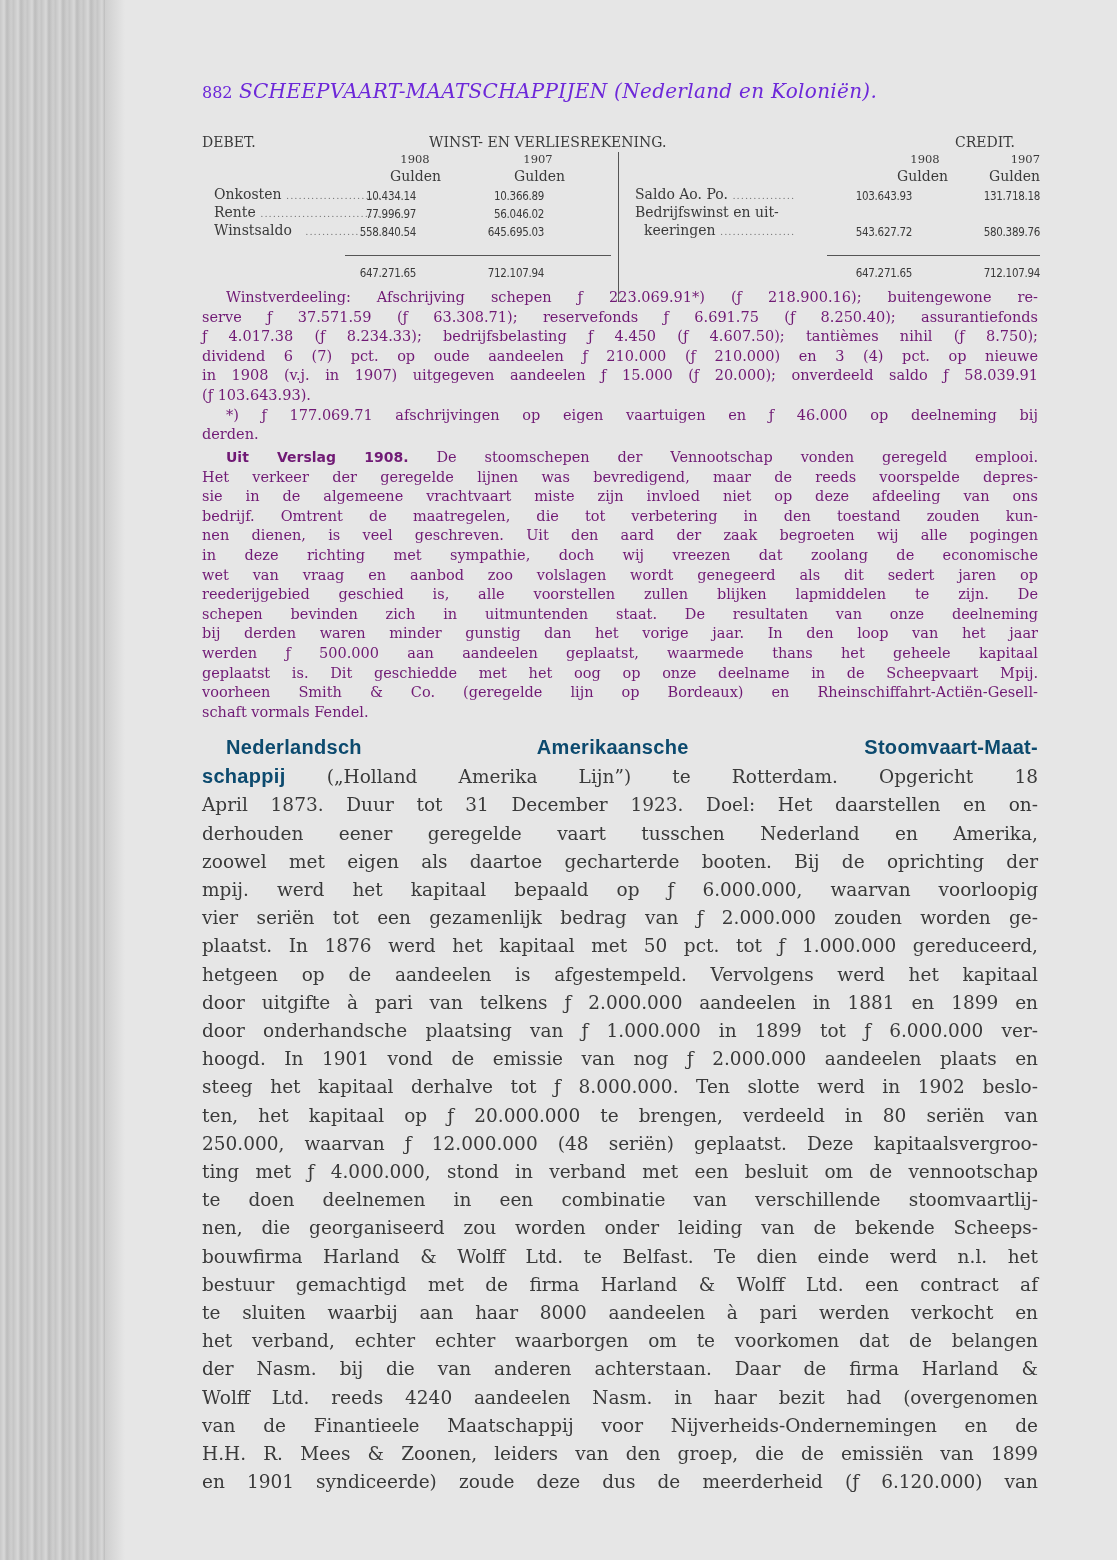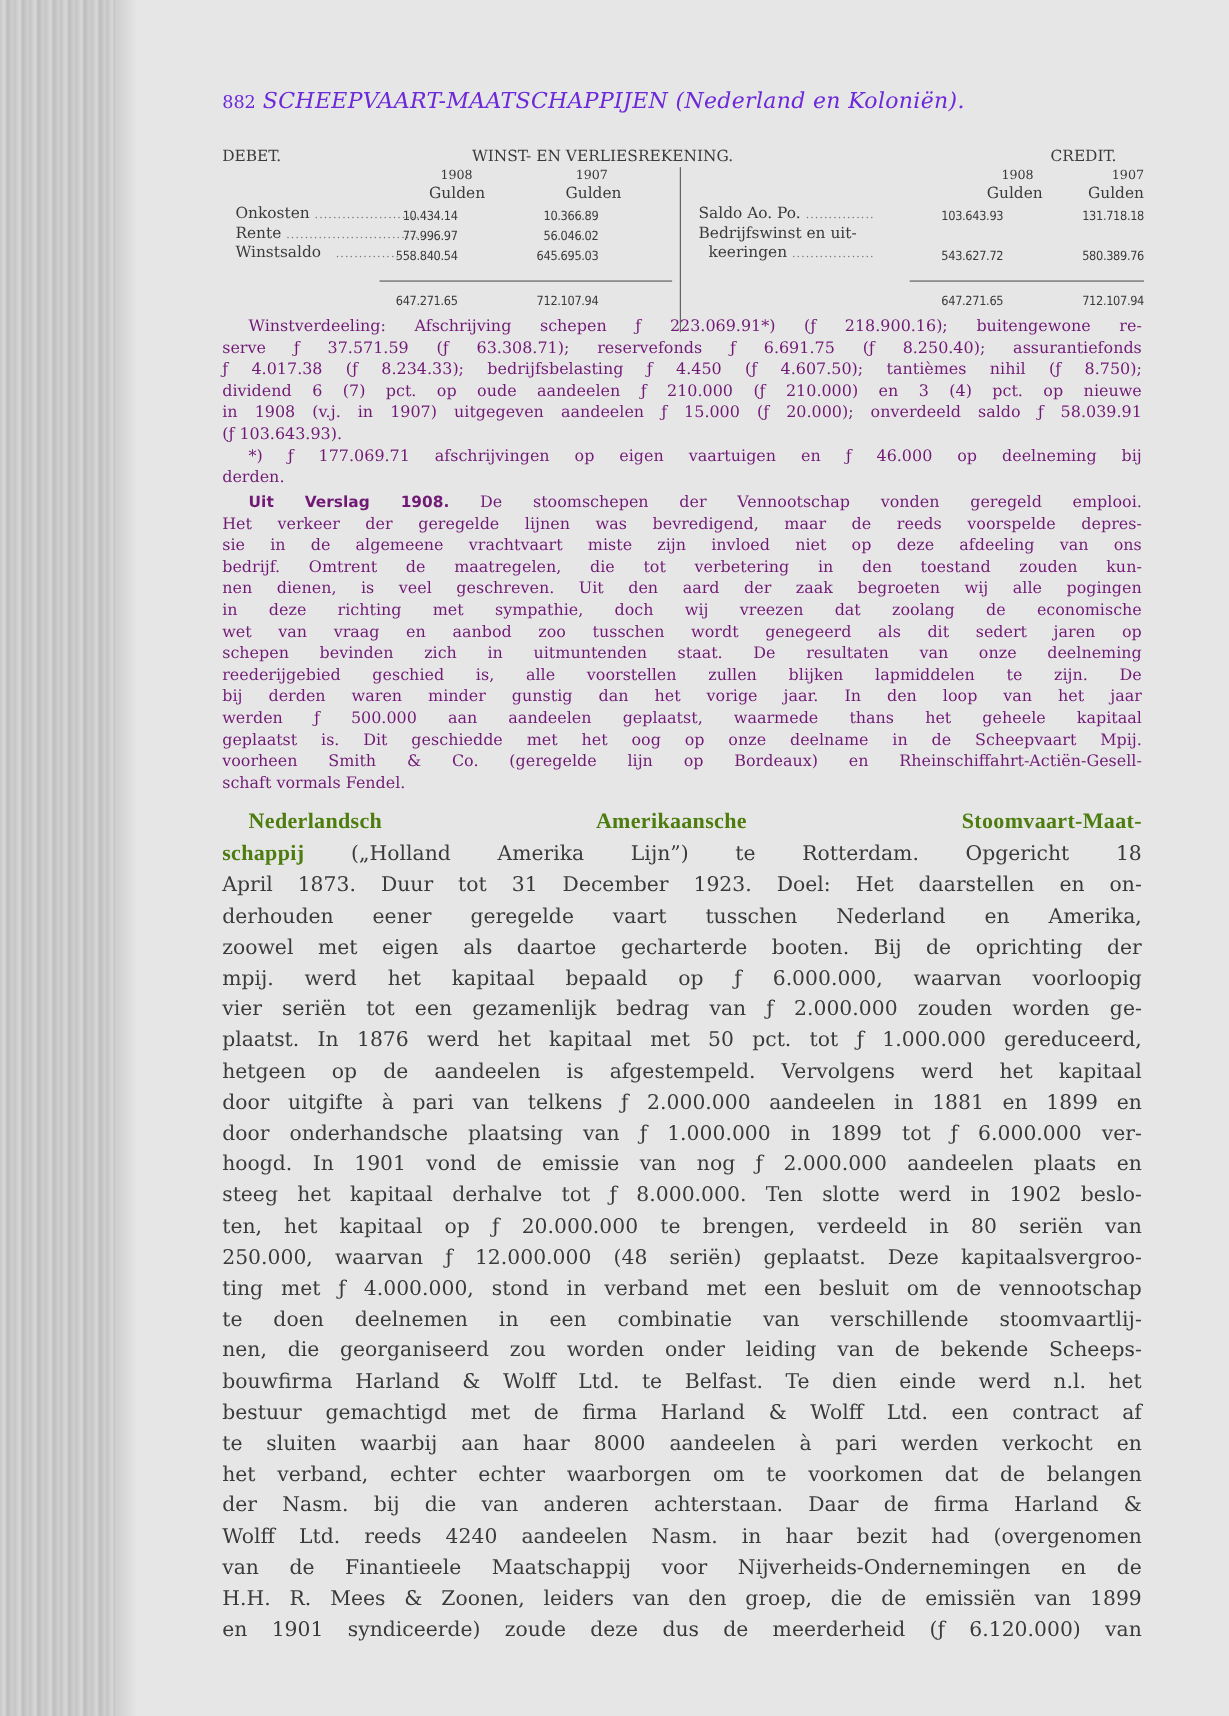--- a/index.html
+++ b/index.html
@@ -34,21 +34,21 @@
     .col-y, .col-g { position: absolute; font-size: 11.5px; text-align: right; width: 70px; }
     .row { position: absolute; font-size: 14px; white-space: nowrap; margin-left: 12px; }
     .num { position: absolute; font-size: 11.5px; text-align: right; width: 80px; font-family: "DejaVu Sans Condensed", "DejaVu Sans", sans-serif; letter-spacing: -0.3px; }
     .sumline { position: absolute; height: 1px; background: #555; }
     .dots { color: #777; letter-spacing: 1px; font-size: 10px; }
 
     .para { position: absolute; left: 0; width: 836px; font-size: 14.5px; line-height: 19.6px; text-align: justify; color: #701a75; }
     .para .lead { font-family: "DejaVu Sans", sans-serif; font-weight: bold; font-size: 14px; }
 
     .big { position: absolute; left: 0; width: 836px; font-size: 18.5px; line-height: 28.2px; text-align: justify; color: #3a3a3a; }
-    .big .hd { font-family: Liberation Serif, serif; font-weight: bold; font-size: 20px; letter-spacing: 0.3px; color: #4d7c0f; }
+    .big .hd { font-family: Liberation Sans, sans-serif; font-weight: bold; font-size: 20px; letter-spacing: 0.3px; color: #0c4a6e; }
     .line { display: block; text-align: justify; text-align-last: justify; white-space: nowrap; }
     .line.last { text-align-last: left; }
   </style>
 </head>
 <body>
 
 <div class="page-edges"></div>
 
 <div class="content">
 
@@ -128,23 +128,23 @@
     <span class="line last">derden.</span>
   </div>
 
   <div class="para" style="top:448px">
     <span class="line" style="text-indent:24px"><span class="lead">Uit Verslag 1908.</span> <span>De stoomschepen der Vennootschap vonden geregeld emplooi.</span></span>
     <span class="line">Het verkeer der geregelde lijnen was bevredigend, maar de reeds voorspelde depres-</span>
     <span class="line">sie in de algemeene vrachtvaart miste zijn invloed niet op deze afdeeling van ons</span>
     <span class="line">bedrijf. Omtrent de maatregelen, die tot verbetering in den toestand zouden kun-</span>
     <span class="line">nen dienen, is veel geschreven. Uit den aard der zaak begroeten wij alle pogingen</span>
     <span class="line">in deze richting met sympathie, doch wij vreezen dat zoolang de economische</span>
-    <span class="line">wet van vraag en aanbod zoo tusschen wordt genegeerd als dit sedert jaren op</span>
+    <span class="line">wet van vraag en aanbod zoo volslagen wordt genegeerd als dit sedert jaren op</span>
+    <span class="line">reederijgebied geschied is, alle voorstellen zullen blijken lapmiddelen te zijn. De</span>
     <span class="line">schepen bevinden zich in uitmuntenden staat. De resultaten van onze deelneming</span>
-    <span class="line">reederijgebied geschied is, alle voorstellen zullen blijken lapmiddelen te zijn. De</span>
     <span class="line">bij derden waren minder gunstig dan het vorige jaar. In den loop van het jaar</span>
     <span class="line">werden ƒ 500.000 aan aandeelen geplaatst, waarmede thans het geheele kapitaal</span>
     <span class="line">geplaatst is. Dit geschiedde met het oog op onze deelname in de Scheepvaart Mpij.</span>
     <span class="line">voorheen Smith &amp; Co. (geregelde lijn op Bordeaux) en Rheinschiffahrt-Actiën-Gesell-</span>
     <span class="line last">schaft vormals Fendel.</span>
   </div>
 
   <div class="big" style="top:733px">
     <span class="line" style="padding-left:24px;box-sizing:border-box"><span class="hd">Nederlandsch Amerikaansche Stoomvaart-Maat-</span></span>
     <span class="line"><span class="hd">schappij</span><span> („Holland Amerika Lijn”) te Rotterdam. Opgericht 18</span></span>

